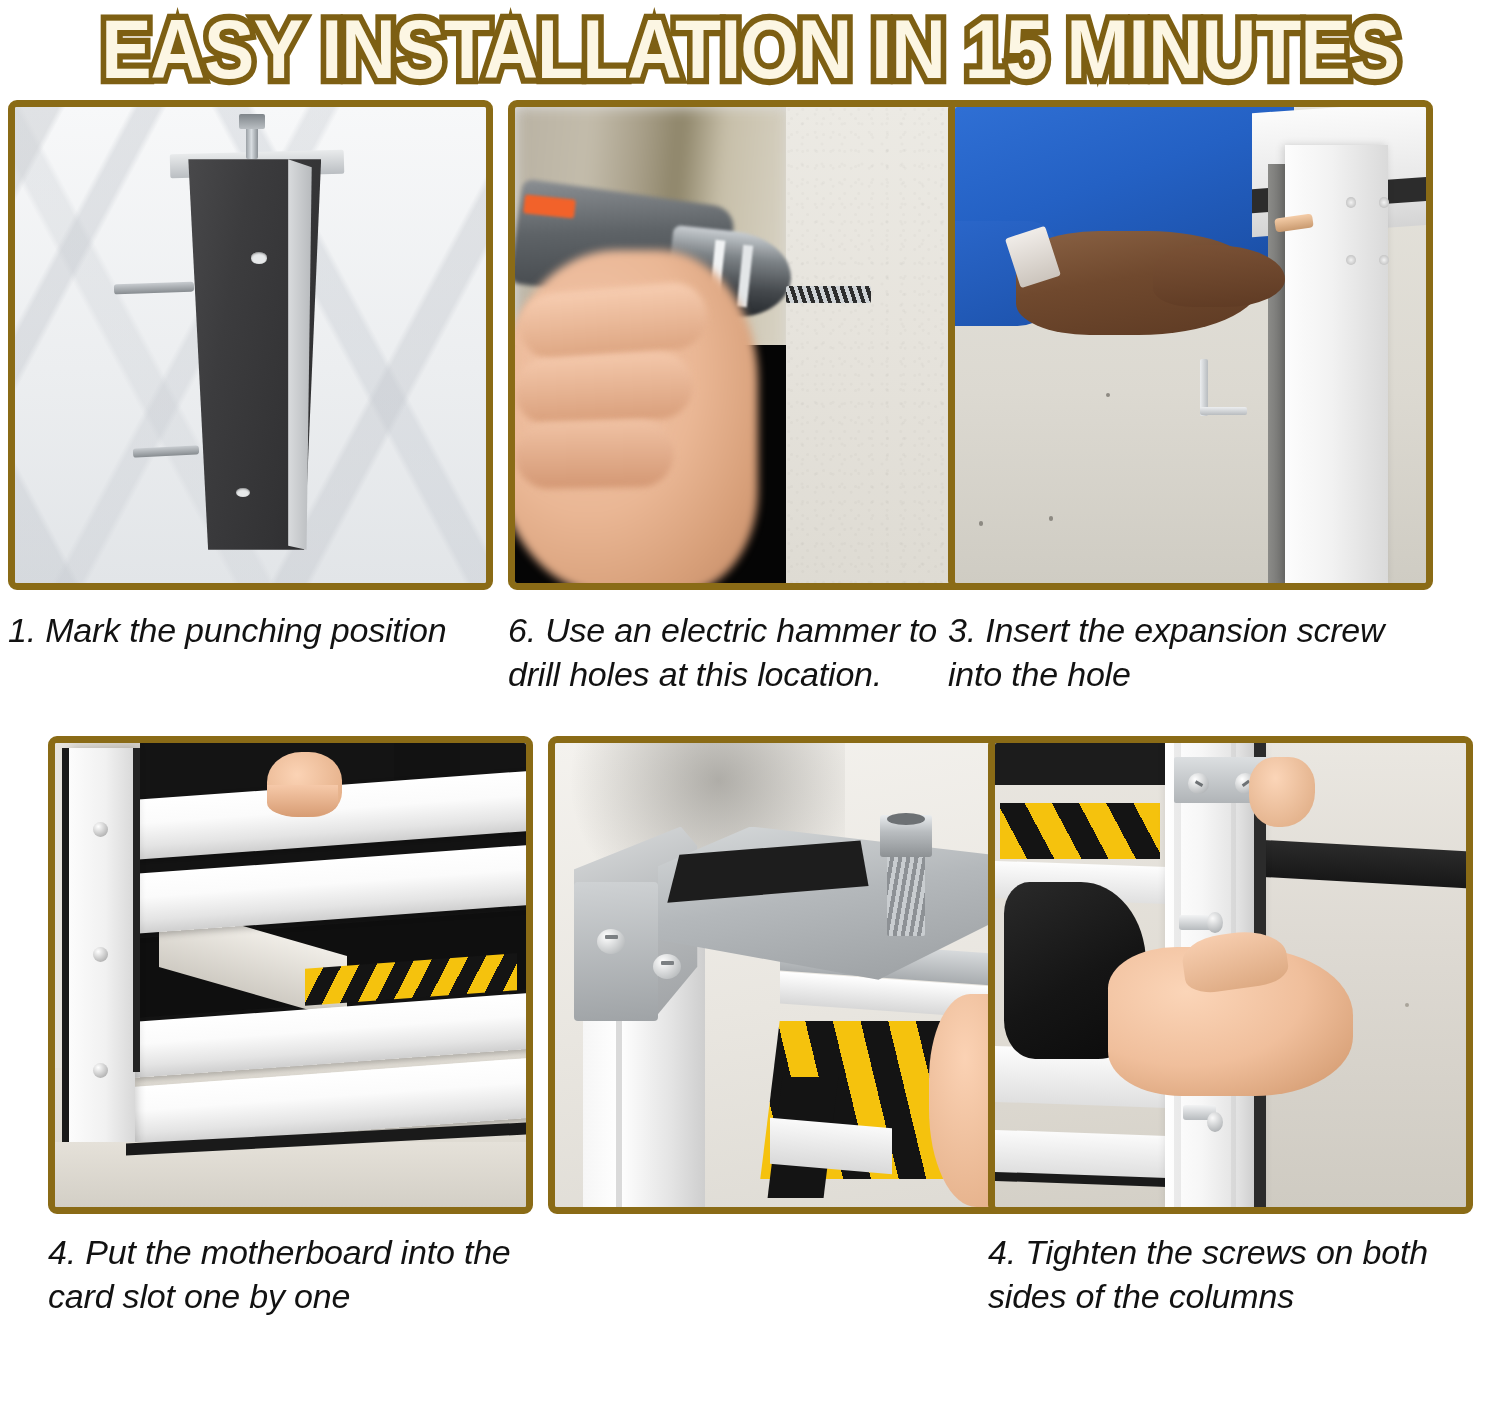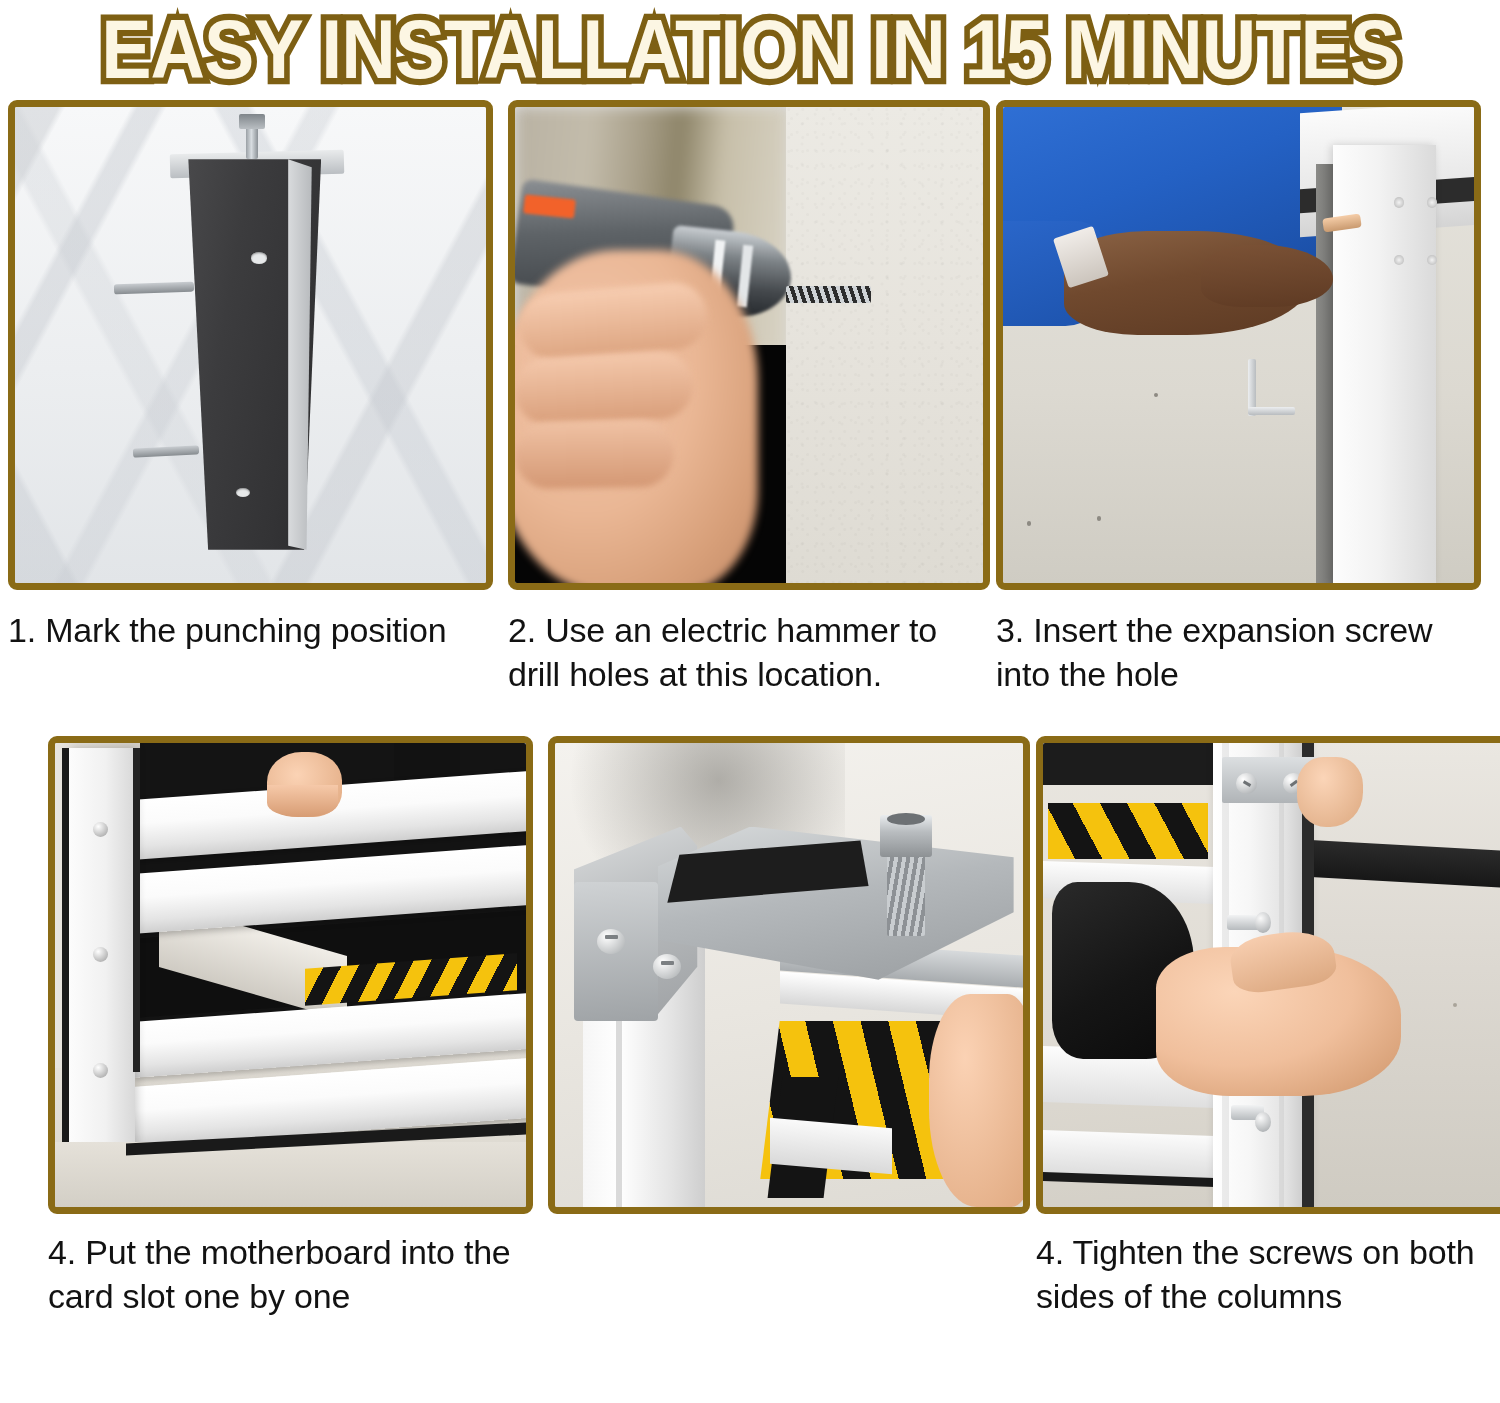--- a/index.html
+++ b/index.html
@@ -29,30 +29,30 @@
     white-space:nowrap;
     line-height:1;
     text-shadow:
       0 0 0 #7d5f13;
   }
 
   
   #grid{
     position:absolute;
     left:0;top:100px;
-    width:1260px;height:1303px;
+    width:1260px;height:1303px;font-style:italic;
   }
   .row{position:absolute;left:0;width:1500px;}
   #row-1{top:0;height:636px;}
   #row-2{top:636px;height:667px;margin-left:40px;}
 
   .cell{position:absolute;top:0;}
   .cell.c1{left:8px;width:485px;}
   .cell.c2{left:508px;width:482px;}
-  .cell.c3{left:996px;width:485px;}
+  .cell.c3{left:948px;width:485px;}
 
   .photo{
     position:relative;
     height:490px;
     border:7px solid #8a6b16;
     border-radius:9px;
     box-sizing:border-box;
     overflow:hidden;
     background:#ddd;
   }
@@ -352,21 +352,21 @@
           <div class="p2-drillnose"></div>
           <div class="p2-chuck1"></div>
           <div class="p2-chuck2"></div>
           <div class="p2-bit"></div>
           <div class="p2-handmass"></div>
           <div class="p2-finger1"></div>
           <div class="p2-finger2"></div>
           <div class="p2-finger3"></div>
         </div>
       </div>
-      <div class="caption">2. Use an electric hammer to drill holes at this location.</div>
+      <div class="caption">6. Use an electric hammer to drill holes at this location.</div>
     </div>
 
     <div class="cell c3">
       <div class="photo">
         <div class="scene">
           <div class="p3-floor"></div>
           <div class="p3-shirt"></div>
           <div class="p3-shirt2"></div>
           <div class="p3-topbar"></div>
           <div class="p3-topbar-dark"></div>

